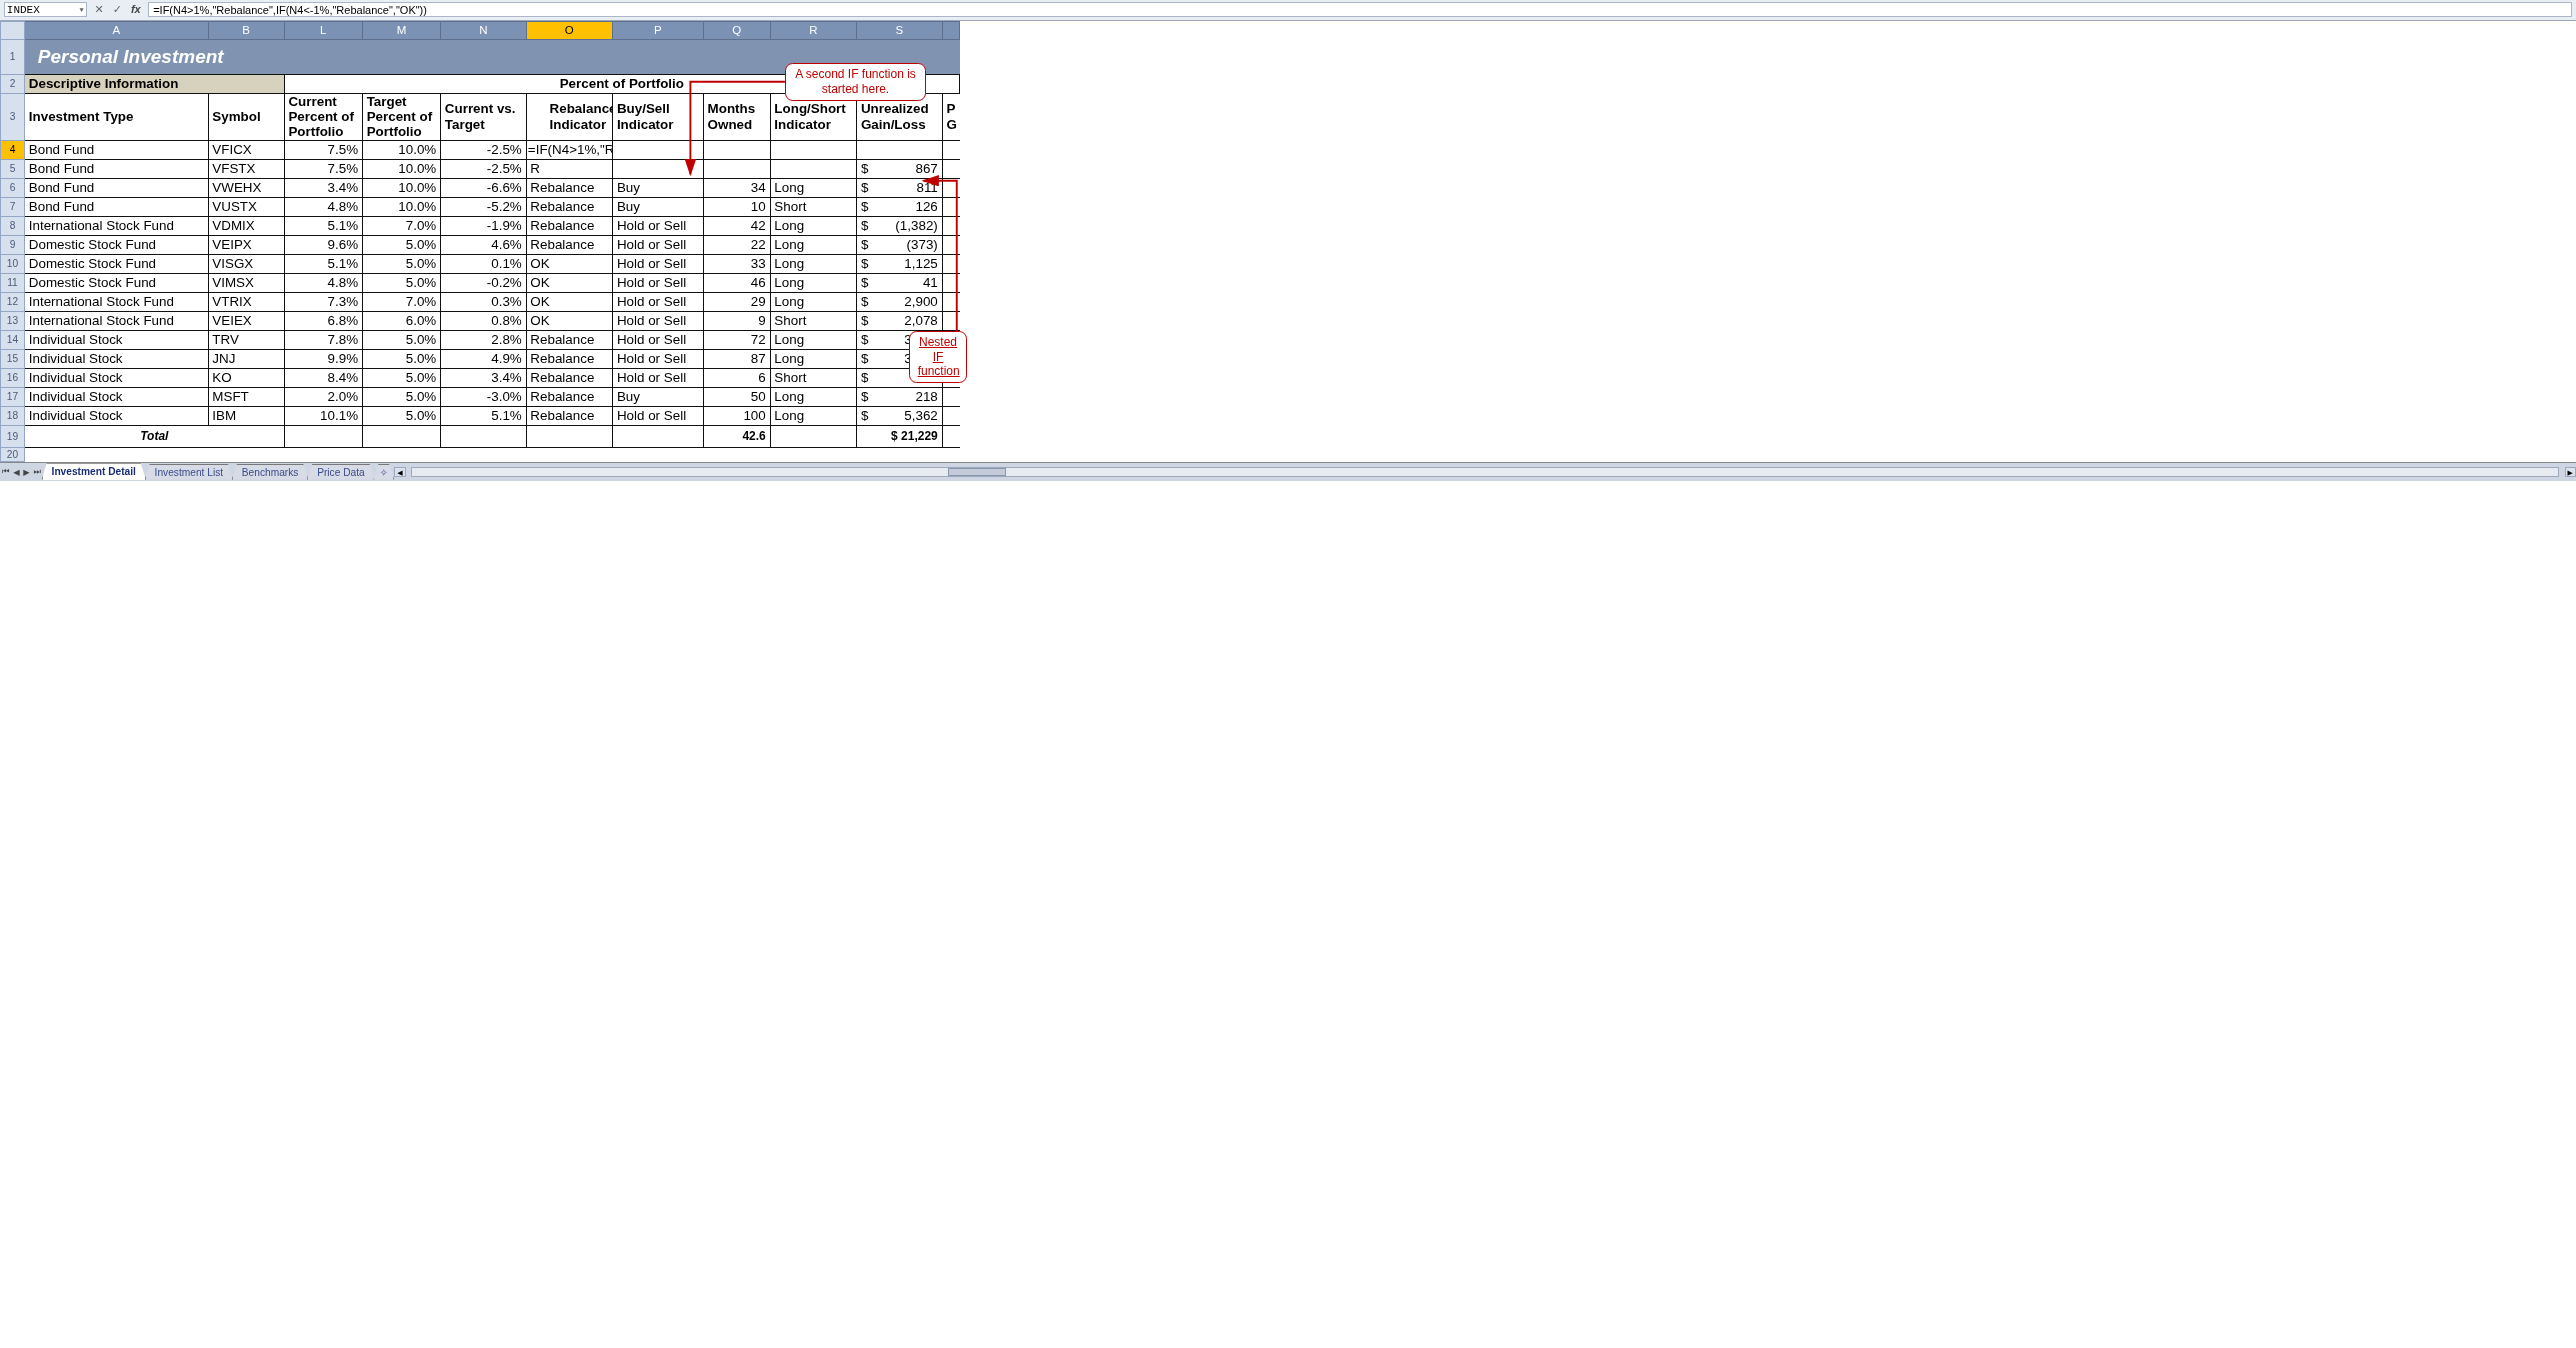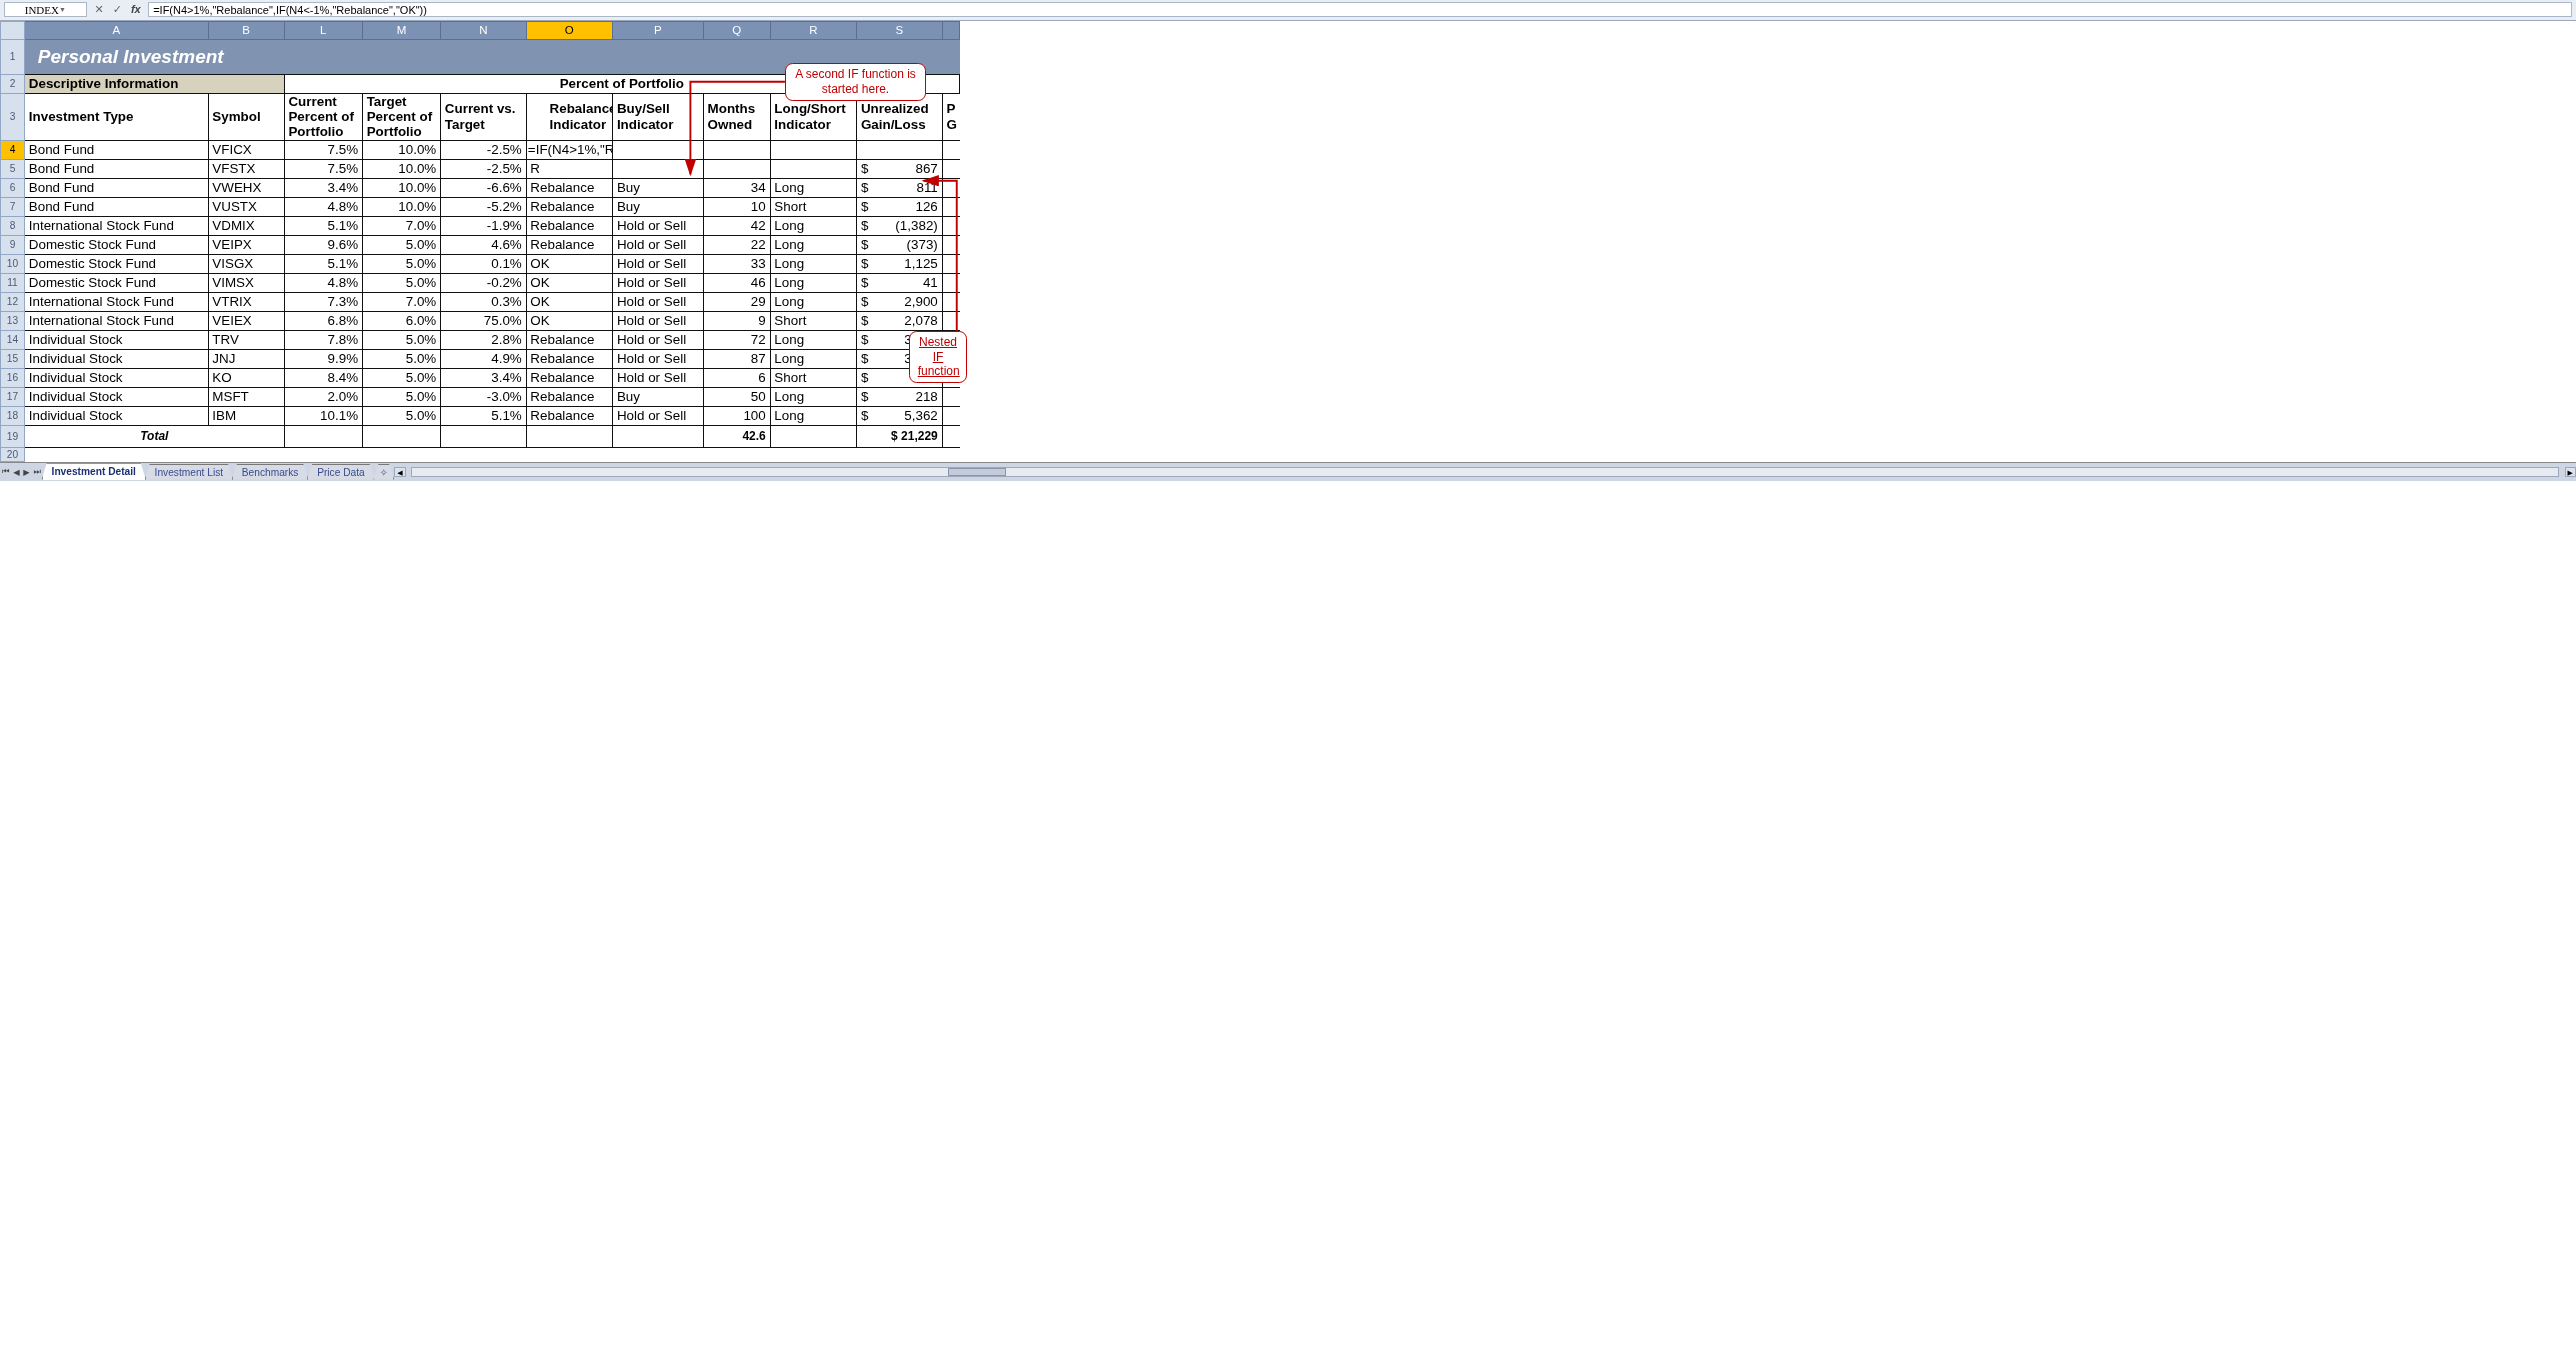--- a/index.html
+++ b/index.html
@@ -20,24 +20,24 @@
     padding: 0 3.8px;
     font-size: 11px;
   }
   .namebox {
     width: 83px;
     background: #fff;
     border: 0.6px solid #abb6c8;
     height: 15.3px;
     line-height: 14px;
     padding: 0 2px;
-    font-family: Liberation Serif, serif;
+    font-family: Liberation Mono, monospace;
     display: flex;
     align-items: center;
-    justify-content: center;
+    justify-content: space-between;
   }
   .namebox .dd { font-size: 7px; color:#666; }
   .fbtns { display:flex; gap:3.8px; margin:0 5.1px; color:#666; }
   .fbtns span { cursor:pointer; padding:0 2.6px;}
   .fx { font-style: italic; font-weight:bold; color:#444; }
   .ftext { flex:1; background:#fff; border:0.6px solid #abb6c8; height:15.3px; line-height:14px; padding:0 3.8px; font-size:11px; }
   
   .grid-wrap { position: relative; }
   table.grid {
     border-collapse: collapse;
@@ -352,21 +352,21 @@
           <td class="c tl">Long</td>
           <td class="c money"><span class="ds">$</span>2,900</td>
           <td class="c cut" style="border-right: none;"></td>
         </tr>
         <tr>
           <td class="rowhdr">13</td>
           <td class="c tl">International Stock Fund</td>
           <td class="c tl">VEIEX</td>
           <td class="c tr">6.8%</td>
           <td class="c tr">6.0%</td>
-          <td class="c tr">75.0%</td>
+          <td class="c tr">0.8%</td>
           <td class="c tl">OK</td>
           <td class="c tl">Hold or Sell</td>
           <td class="c tr">9</td>
           <td class="c tl">Short</td>
           <td class="c money"><span class="ds">$</span>2,078</td>
           <td class="c cut" style="border-right: none;"></td>
         </tr>
         <tr>
           <td class="rowhdr">14</td>
           <td class="c tl">Individual Stock</td>

